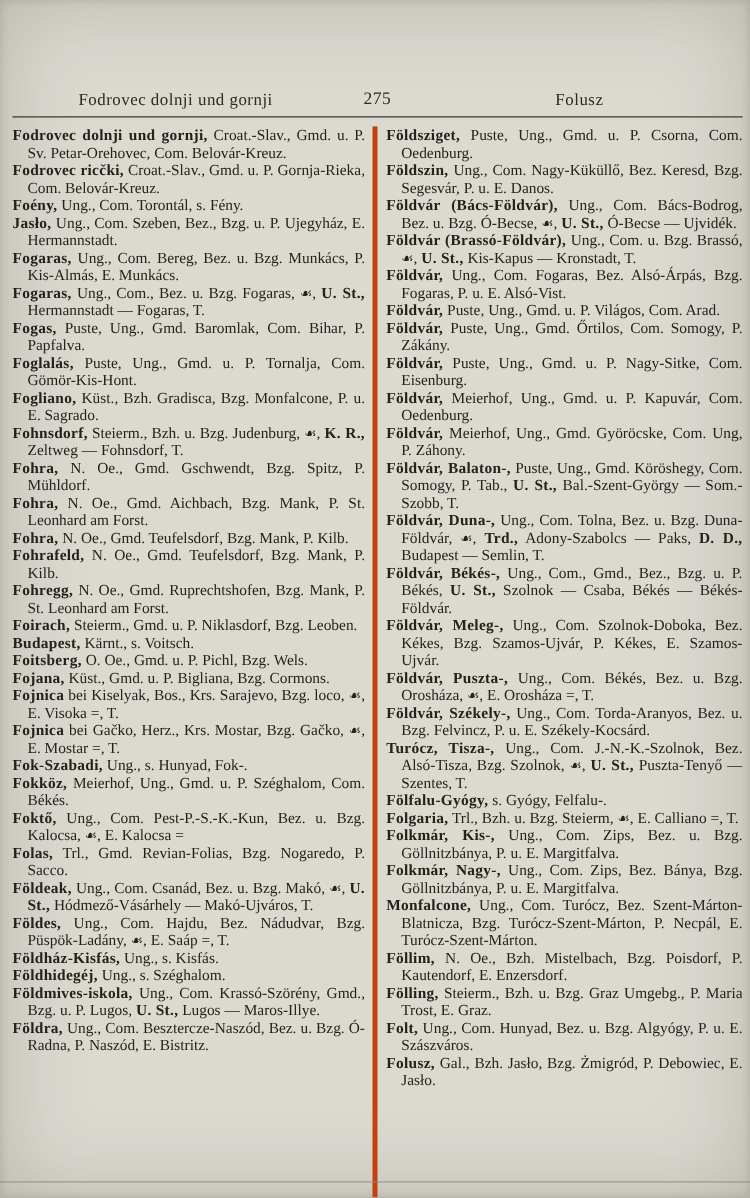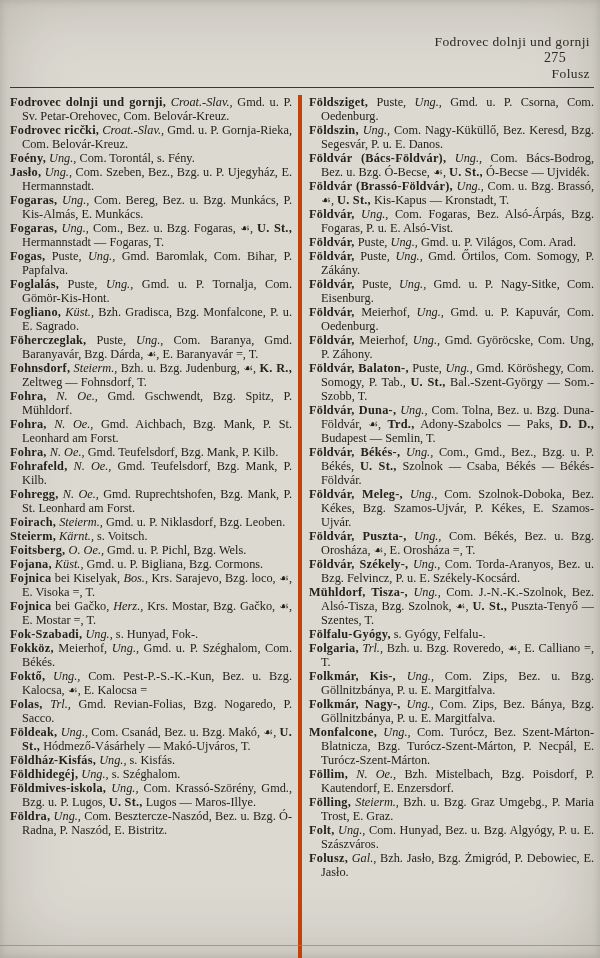--- a/index.html
+++ b/index.html
@@ -12,37 +12,36 @@
     box-shadow:inset 0 0 70px rgba(62,57,45,.22), inset 0 0 8px rgba(62,57,45,.18);
     color:#24221b;
     font-family:"Liberation Serif","DejaVu Serif",serif;
     overflow:hidden;
     padding:34px 6px 0 10px;
   }
   .running-head{
     display:flex;align-items:flex-end;
     font-size:13.5px;letter-spacing:.4px;color:#2b2921;
     padding:0 4px 5px 4px;
-    flex-direction:column;
   }
   .running-head .side{flex:1;text-align:center;}
-  .running-head .pageno{width:70px;text-align:center;font-size:14px;}
+  .running-head .pageno{width:70px;text-align:center;font-size:14px;margin-top:38px;}
   .head-rule{border:0;border-top:1.6px solid #3b382e;margin:0 0 7px 0;}
   .columns{display:flex;height:884px;overflow:hidden;}
   .col{box-sizing:border-box;}
   .col-left{width:288px;padding-right:6px;}
   .col-right{flex:1;border-left:4px solid #c2410c;padding-left:7px;}
   p.entry{
     margin:0;
     font-size:12.3px;line-height:14px;
     text-align:justify;
     text-indent:-12px;padding-left:12px;
   }
   .b{font-weight:700;letter-spacing:.25px;}
-  .i{font-style:italic;}
+  .i{}
   .n{}
   .horn{font-family:"DejaVu Sans",sans-serif;font-size:11px;line-height:1;}
   .bottom-rule{position:absolute;left:0;right:0;top:945px;height:1px;background:#8d8a80;opacity:.75;}
 </style>
 </head>
 <body>
 
 <div class="page">
   <div class="running-head">
     <span class="side">Fodrovec dolnji und gornji</span>
@@ -54,38 +53,38 @@
     <div class="col col-left">
         <p class="entry"><span class="b">Fodrovec dolnji und gornji,</span><span class="i"> Croat.-Slav.,</span><span class="n"> Gmd. u. P. Sv. Petar-Orehovec, Com. Belovár-Kreuz.</span></p>
         <p class="entry"><span class="b">Fodrovec ricčki,</span><span class="i"> Croat.-Slav.,</span><span class="n"> Gmd. u. P. Gornja-Rieka, Com. Belovár-Kreuz.</span></p>
         <p class="entry"><span class="b">Foény,</span><span class="i"> Ung.,</span><span class="n"> Com. Torontál, s. Fény.</span></p>
         <p class="entry"><span class="b">Jasło,</span><span class="i"> Ung.,</span><span class="n"> Com. Szeben, Bez., Bzg. u. P. Ujegyház, E. Hermannstadt.</span></p>
         <p class="entry"><span class="b">Fogaras,</span><span class="i"> Ung.,</span><span class="n"> Com. Bereg, Bez. u. Bzg. Munkács, P. Kis-Almás, E. Munkács.</span></p>
         <p class="entry"><span class="b">Fogaras,</span><span class="i"> Ung.,</span><span class="n"> Com., Bez. u. Bzg. Fogaras, </span><span class="horn">☙</span><span class="n">, </span><span class="b">U. St.,</span><span class="n"> Hermannstadt — Fogaras, T.</span></p>
         <p class="entry"><span class="b">Fogas,</span><span class="n"> Puste, </span><span class="i">Ung.,</span><span class="n"> Gmd. Baromlak, Com. Bihar, P. Papfalva.</span></p>
         <p class="entry"><span class="b">Foglalás,</span><span class="n"> Puste, </span><span class="i">Ung.,</span><span class="n"> Gmd. u. P. Tornalja, Com. Gömör-Kis-Hont.</span></p>
         <p class="entry"><span class="b">Fogliano,</span><span class="i"> Küst.,</span><span class="n"> Bzh. Gradisca, Bzg. Monfalcone, P. u. E. Sagrado.</span></p>
-        <p class="entry"><span class="b">Föherczeglak,</span><span class="n"> Puste, </span><span class="i">Ung.,</span><span class="n"> Com. Baranya, Gmd. Baranyavár, Bzg. Dárda, </span><span class="horn">☙</span><span class="n">, E. Baranyavár =, T.</span></p>
         <p class="entry"><span class="b">Fohnsdorf,</span><span class="i"> Steierm.,</span><span class="n"> Bzh. u. Bzg. Judenburg, </span><span class="horn">☙</span><span class="n">, </span><span class="b">K. R.,</span><span class="n"> Zeltweg — Fohnsdorf, T.</span></p>
         <p class="entry"><span class="b">Fohra,</span><span class="i"> N. Oe.,</span><span class="n"> Gmd. Gschwendt, Bzg. Spitz, P. Mühldorf.</span></p>
         <p class="entry"><span class="b">Fohra,</span><span class="i"> N. Oe.,</span><span class="n"> Gmd. Aichbach, Bzg. Mank, P. St. Leonhard am Forst.</span></p>
         <p class="entry"><span class="b">Fohra,</span><span class="i"> N. Oe.,</span><span class="n"> Gmd. Teufelsdorf, Bzg. Mank, P. Kilb.</span></p>
         <p class="entry"><span class="b">Fohrafeld,</span><span class="i"> N. Oe.,</span><span class="n"> Gmd. Teufelsdorf, Bzg. Mank, P. Kilb.</span></p>
         <p class="entry"><span class="b">Fohregg,</span><span class="i"> N. Oe.,</span><span class="n"> Gmd. Ruprechtshofen, Bzg. Mank, P. St. Leonhard am Forst.</span></p>
         <p class="entry"><span class="b">Foirach,</span><span class="i"> Steierm.,</span><span class="n"> Gmd. u. P. Niklasdorf, Bzg. Leoben.</span></p>
-        <p class="entry"><span class="b">Steierm,</span><span class="i"> Kärnt.,</span><span class="n"> s. Voitsch.</span></p>
+        <p class="entry"><span class="b">Budapest,</span><span class="i"> Kärnt.,</span><span class="n"> s. Voitsch.</span></p>
         <p class="entry"><span class="b">Foitsberg,</span><span class="i"> O. Oe.,</span><span class="n"> Gmd. u. P. Pichl, Bzg. Wels.</span></p>
         <p class="entry"><span class="b">Fojana,</span><span class="i"> Küst.,</span><span class="n"> Gmd. u. P. Bigliana, Bzg. Cormons.</span></p>
         <p class="entry"><span class="b">Fojnica</span><span class="n"> bei Kiselyak, </span><span class="i">Bos.,</span><span class="n"> Krs. Sarajevo, Bzg. loco, </span><span class="horn">☙</span><span class="n">, E. Visoka =, T.</span></p>
         <p class="entry"><span class="b">Fojnica</span><span class="n"> bei Gačko, </span><span class="i">Herz.,</span><span class="n"> Krs. Mostar, Bzg. Gačko, </span><span class="horn">☙</span><span class="n">, E. Mostar =, T.</span></p>
         <p class="entry"><span class="b">Fok-Szabadi,</span><span class="i"> Ung.,</span><span class="n"> s. Hunyad, Fok-.</span></p>
         <p class="entry"><span class="b">Fokköz,</span><span class="n"> Meierhof, </span><span class="i">Ung.,</span><span class="n"> Gmd. u. P. Széghalom, Com. Békés.</span></p>
         <p class="entry"><span class="b">Foktő,</span><span class="i"> Ung.,</span><span class="n"> Com. Pest-P.-S.-K.-Kun, Bez. u. Bzg. Kalocsa, </span><span class="horn">☙</span><span class="n">, E. Kalocsa =</span></p>
         <p class="entry"><span class="b">Folas,</span><span class="i"> Trl.,</span><span class="n"> Gmd. Revian-Folias, Bzg. Nogaredo, P. Sacco.</span></p>
         <p class="entry"><span class="b">Földeak,</span><span class="i"> Ung.,</span><span class="n"> Com. Csanád, Bez. u. Bzg. Makó, </span><span class="horn">☙</span><span class="n">, </span><span class="b">U. St.,</span><span class="n"> Hódmező-Vásárhely — Makó-Ujváros, T.</span></p>
+        <p class="entry"><span class="b">Földes,</span><span class="i"> Ung.,</span><span class="n"> Com. Hajdu, Bez. Nádudvar, Bzg. Püspök-Ladány, </span><span class="horn">☙</span><span class="n">, E. Saáp =, T.</span></p>
         <p class="entry"><span class="b">Földház-Kisfás,</span><span class="i"> Ung.,</span><span class="n"> s. Kisfás.</span></p>
         <p class="entry"><span class="b">Földhidegéj,</span><span class="i"> Ung.,</span><span class="n"> s. Széghalom.</span></p>
         <p class="entry"><span class="b">Földmives-iskola,</span><span class="i"> Ung.,</span><span class="n"> Com. Krassó-Szörény, Gmd., Bzg. u. P. Lugos, </span><span class="b">U. St.,</span><span class="n"> Lugos — Maros-Illye.</span></p>
         <p class="entry"><span class="b">Földra,</span><span class="i"> Ung.,</span><span class="n"> Com. Besztercze-Naszód, Bez. u. Bzg. Ó-Radna, P. Naszód, E. Bistritz.</span></p>
       </div>
     <div class="col col-right">
         <p class="entry"><span class="b">Földsziget,</span><span class="n"> Puste, </span><span class="i">Ung.,</span><span class="n"> Gmd. u. P. Csorna, Com. Oedenburg.</span></p>
         <p class="entry"><span class="b">Földszin,</span><span class="i"> Ung.,</span><span class="n"> Com. Nagy-Küküllő, Bez. Keresd, Bzg. Segesvár, P. u. E. Danos.</span></p>
         <p class="entry"><span class="b">Földvár (Bács-Földvár),</span><span class="i"> Ung.,</span><span class="n"> Com. Bács-Bodrog, Bez. u. Bzg. Ó-Becse, </span><span class="horn">☙</span><span class="n">, </span><span class="b">U. St.,</span><span class="n"> Ó-Becse — Ujvidék.</span></p>
         <p class="entry"><span class="b">Földvár (Brassó-Földvár),</span><span class="i"> Ung.,</span><span class="n"> Com. u. Bzg. Brassó, </span><span class="horn">☙</span><span class="n">, </span><span class="b">U. St.,</span><span class="n"> Kis-Kapus — Kronstadt, T.</span></p>
@@ -94,23 +93,23 @@
         <p class="entry"><span class="b">Földvár,</span><span class="n"> Puste, </span><span class="i">Ung.,</span><span class="n"> Gmd. Őrtilos, Com. Somogy, P. Zákány.</span></p>
         <p class="entry"><span class="b">Földvár,</span><span class="n"> Puste, </span><span class="i">Ung.,</span><span class="n"> Gmd. u. P. Nagy-Sitke, Com. Eisenburg.</span></p>
         <p class="entry"><span class="b">Földvár,</span><span class="n"> Meierhof, </span><span class="i">Ung.,</span><span class="n"> Gmd. u. P. Kapuvár, Com. Oedenburg.</span></p>
         <p class="entry"><span class="b">Földvár,</span><span class="n"> Meierhof, </span><span class="i">Ung.,</span><span class="n"> Gmd. Györöcske, Com. Ung, P. Záhony.</span></p>
         <p class="entry"><span class="b">Földvár, Balaton-,</span><span class="n"> Puste, </span><span class="i">Ung.,</span><span class="n"> Gmd. Köröshegy, Com. Somogy, P. Tab., </span><span class="b">U. St.,</span><span class="n"> Bal.-Szent-György — Som.-Szobb, T.</span></p>
         <p class="entry"><span class="b">Földvár, Duna-,</span><span class="i"> Ung.,</span><span class="n"> Com. Tolna, Bez. u. Bzg. Duna-Földvár, </span><span class="horn">☙</span><span class="n">, </span><span class="b">Trd.,</span><span class="n"> Adony-Szabolcs — Paks, </span><span class="b">D. D.,</span><span class="n"> Budapest — Semlin, T.</span></p>
         <p class="entry"><span class="b">Földvár, Békés-,</span><span class="i"> Ung.,</span><span class="n"> Com., Gmd., Bez., Bzg. u. P. Békés, </span><span class="b">U. St.,</span><span class="n"> Szolnok — Csaba, Békés — Békés-Földvár.</span></p>
         <p class="entry"><span class="b">Földvár, Meleg-,</span><span class="i"> Ung.,</span><span class="n"> Com. Szolnok-Doboka, Bez. Kékes, Bzg. Szamos-Ujvár, P. Kékes, E. Szamos-Ujvár.</span></p>
         <p class="entry"><span class="b">Földvár, Puszta-,</span><span class="i"> Ung.,</span><span class="n"> Com. Békés, Bez. u. Bzg. Orosháza, </span><span class="horn">☙</span><span class="n">, E. Orosháza =, T.</span></p>
         <p class="entry"><span class="b">Földvár, Székely-,</span><span class="i"> Ung.,</span><span class="n"> Com. Torda-Aranyos, Bez. u. Bzg. Felvincz, P. u. E. Székely-Kocsárd.</span></p>
-        <p class="entry"><span class="b">Mühldorf, Tisza-,</span><span class="i"> Ung.,</span><span class="n"> Com. J.-N.-K.-Szolnok, Bez. Alsó-Tisza, Bzg. Szolnok, </span><span class="horn">☙</span><span class="n">, </span><span class="b">U. St.,</span><span class="n"> Puszta-Tenyő — Szentes, T.</span></p>
+        <p class="entry"><span class="b">Turócz, Tisza-,</span><span class="i"> Ung.,</span><span class="n"> Com. J.-N.-K.-Szolnok, Bez. Alsó-Tisza, Bzg. Szolnok, </span><span class="horn">☙</span><span class="n">, </span><span class="b">U. St.,</span><span class="n"> Puszta-Tenyő — Szentes, T.</span></p>
         <p class="entry"><span class="b">Fölfalu-Gyógy,</span><span class="n"> s. Gyógy, Felfalu-.</span></p>
-        <p class="entry"><span class="b">Folgaria,</span><span class="i"> Trl.,</span><span class="n"> Bzh. u. Bzg. Roveredo, </span><span class="horn">☙</span><span class="n">, E. Calliano =, T.</span></p>
+        <p class="entry"><span class="b">Folgaria,</span><span class="i"> Trl.,</span><span class="n"> Bzh. u. Bzg. Steierm, </span><span class="horn">☙</span><span class="n">, E. Calliano =, T.</span></p>
         <p class="entry"><span class="b">Folkmár, Kis-,</span><span class="i"> Ung.,</span><span class="n"> Com. Zips, Bez. u. Bzg. Göllnitzbánya, P. u. E. Margitfalva.</span></p>
         <p class="entry"><span class="b">Folkmár, Nagy-,</span><span class="i"> Ung.,</span><span class="n"> Com. Zips, Bez. Bánya, Bzg. Göllnitzbánya, P. u. E. Margitfalva.</span></p>
         <p class="entry"><span class="b">Monfalcone,</span><span class="i"> Ung.,</span><span class="n"> Com. Turócz, Bez. Szent-Márton-Blatnicza, Bzg. Turócz-Szent-Márton, P. Necpál, E. Turócz-Szent-Márton.</span></p>
         <p class="entry"><span class="b">Föllim,</span><span class="i"> N. Oe.,</span><span class="n"> Bzh. Mistelbach, Bzg. Poisdorf, P. Kautendorf, E. Enzersdorf.</span></p>
         <p class="entry"><span class="b">Fölling,</span><span class="i"> Steierm.,</span><span class="n"> Bzh. u. Bzg. Graz Umgebg., P. Maria Trost, E. Graz.</span></p>
         <p class="entry"><span class="b">Folt,</span><span class="i"> Ung.,</span><span class="n"> Com. Hunyad, Bez. u. Bzg. Algyógy, P. u. E. Szászváros.</span></p>
         <p class="entry"><span class="b">Folusz,</span><span class="i"> Gal.,</span><span class="n"> Bzh. Jasło, Bzg. Żmigród, P. Debowiec, E. Jasło.</span></p>
       </div>
   </div>
   <div class="bottom-rule"></div>

